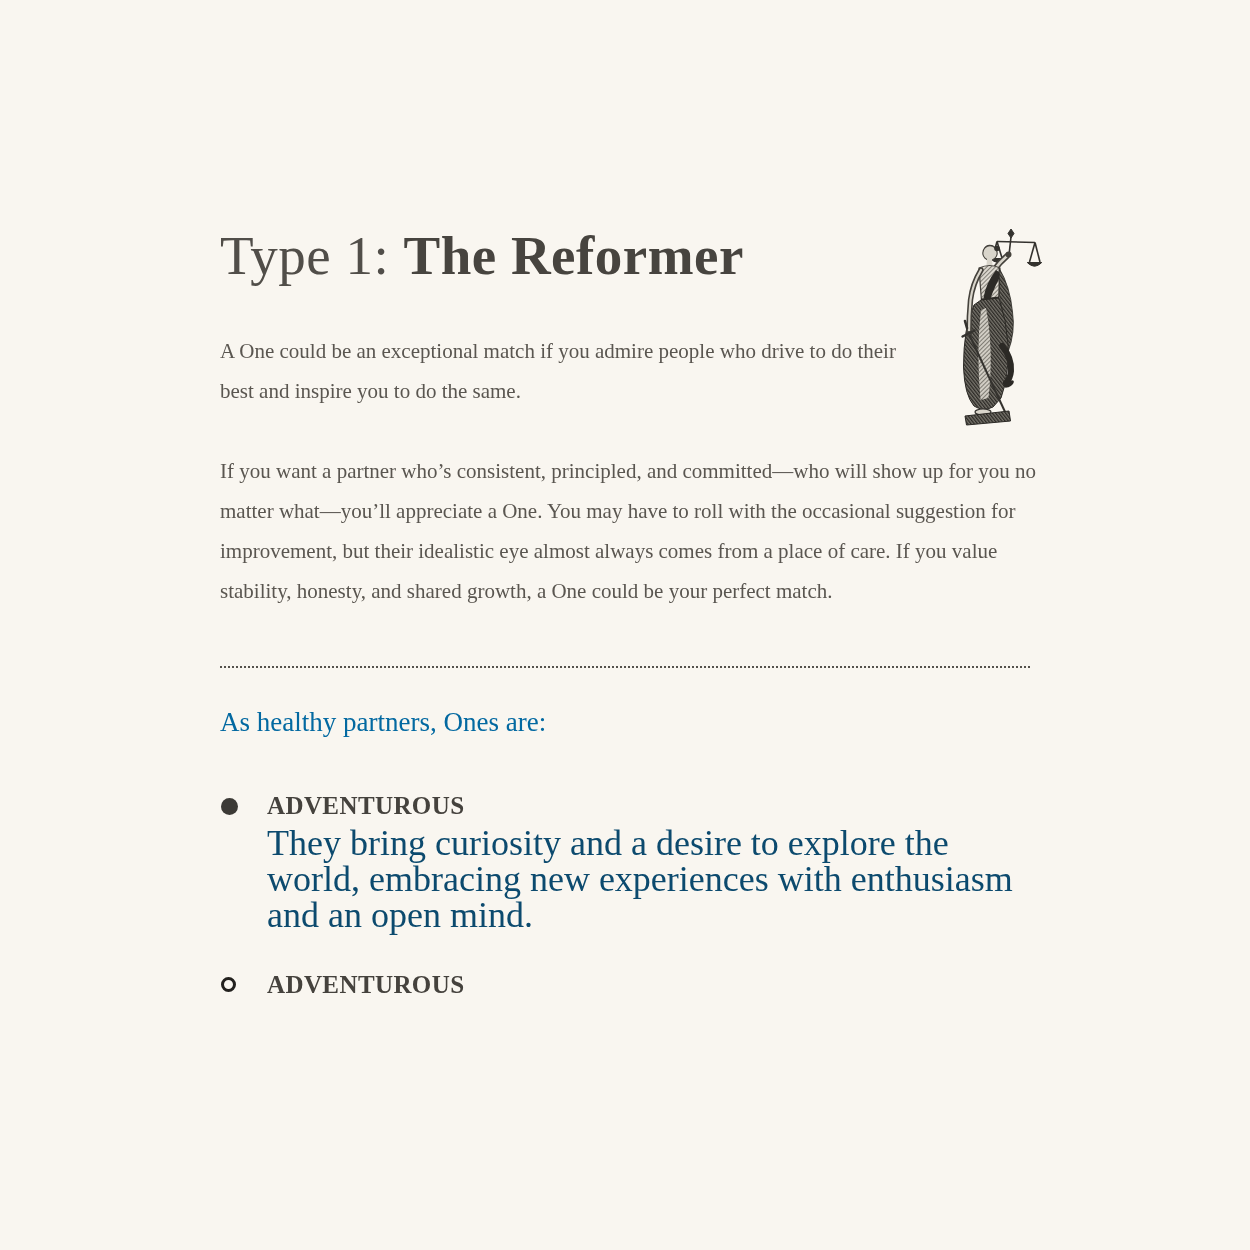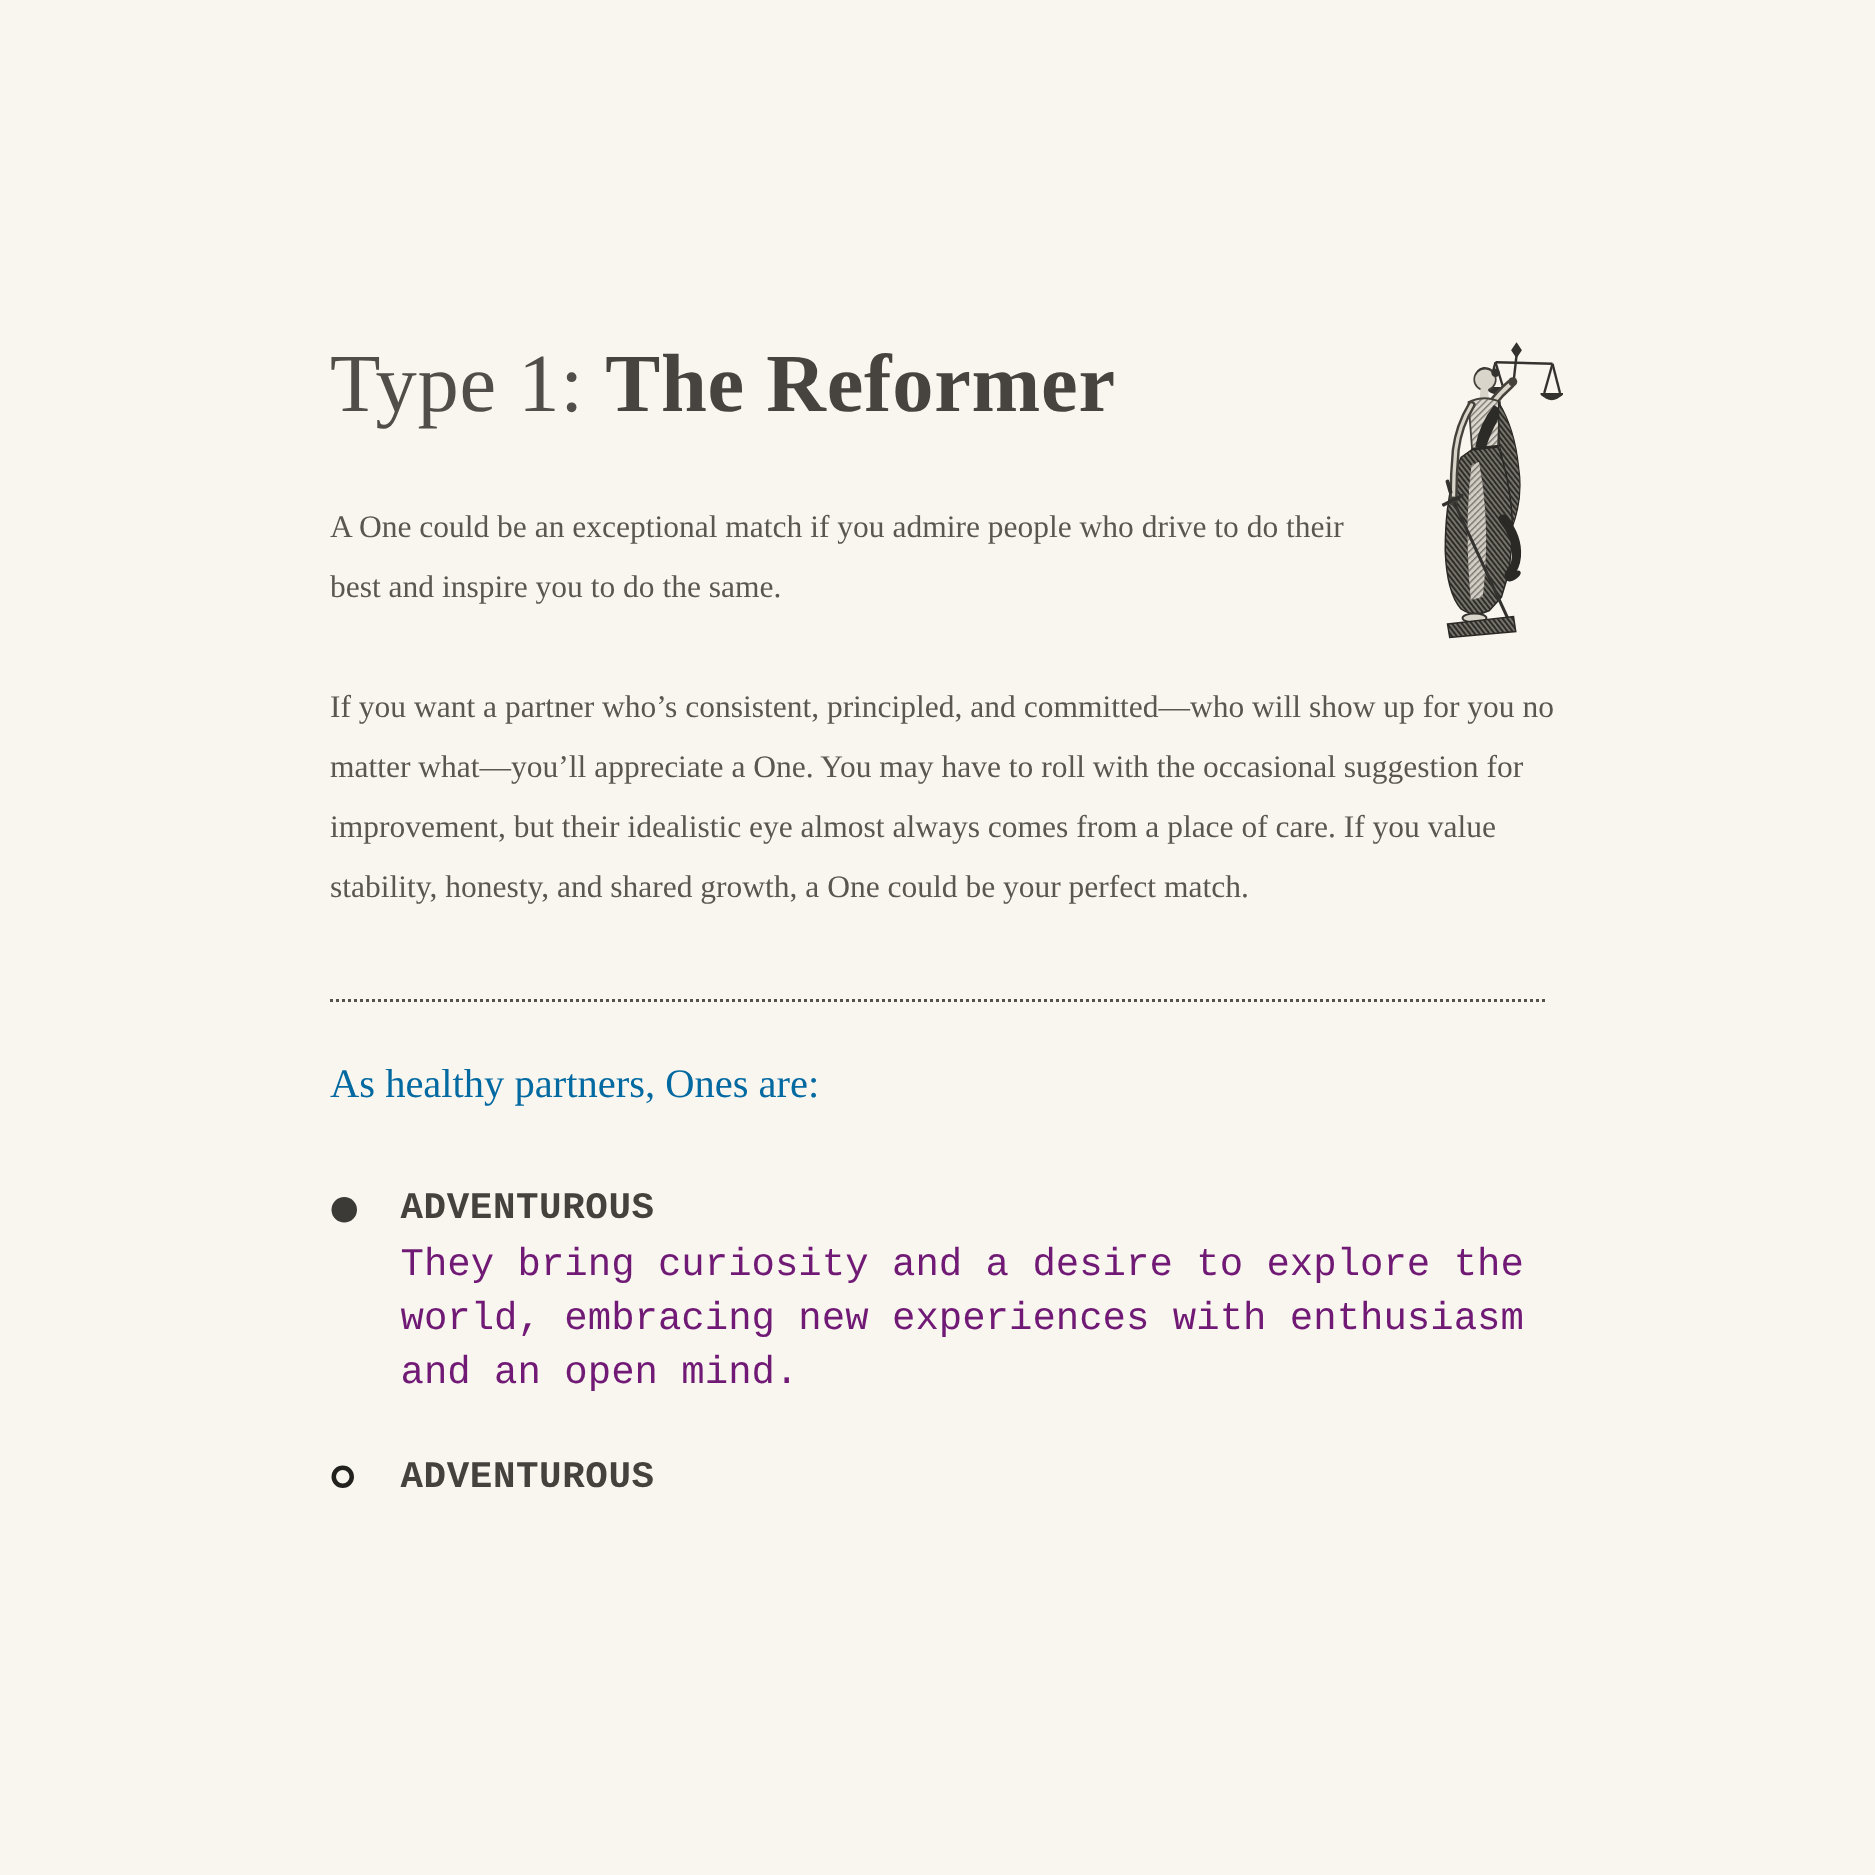--- a/index.html
+++ b/index.html
@@ -55,43 +55,42 @@
 
   .traits {
     list-style: none;
     margin: 50px 0 0 0;
     padding: 0;
   }
   .trait {
     position: relative;
     padding-left: 47px;
     margin-bottom: 36px;
-    font-family: Liberation Mono, monospace;
   }
   .bullet {
     position: absolute;
     left: 1px; top: 8px;
     width: 17px; height: 17px;
     border-radius: 50%;
   }
   .bullet.filled { background: #3c3a36; }
   .bullet.open { background: transparent; border: 3px solid #23211e; width: 15px; height: 15px; }
   .trait-label {
     font-size: 25px;
     font-weight: 700;
     line-height: 32px;
     color: #45423d;
     letter-spacing: 0.4px;
     margin-bottom: 3px;
   }
   .trait-desc {
-    font-size: 26px;
+    font-size: 36px;
     line-height: 36px;
     max-width: 776px;
-    color: #701a75;
+    color: #0c4a6e;
   }
 
   .illustration {
     position: absolute;
     left: 936px; top: 228px;
     width: 110px; height: 198px;
   }
   .illustration svg { display: block; width: 100%; height: 100%; }
 </style>
 </head>

